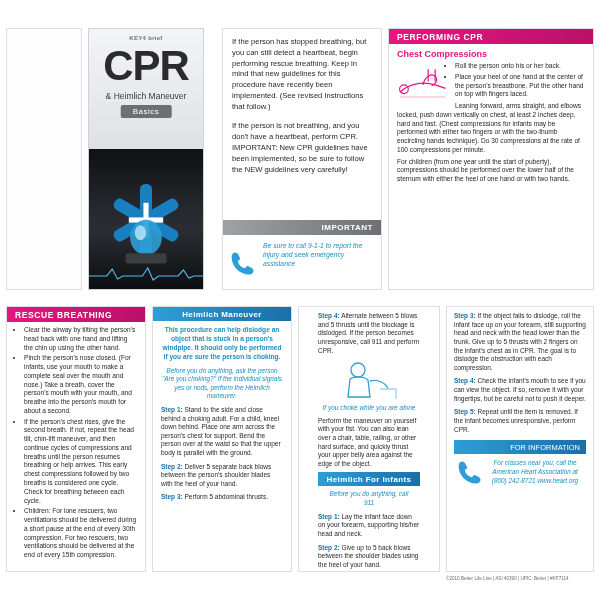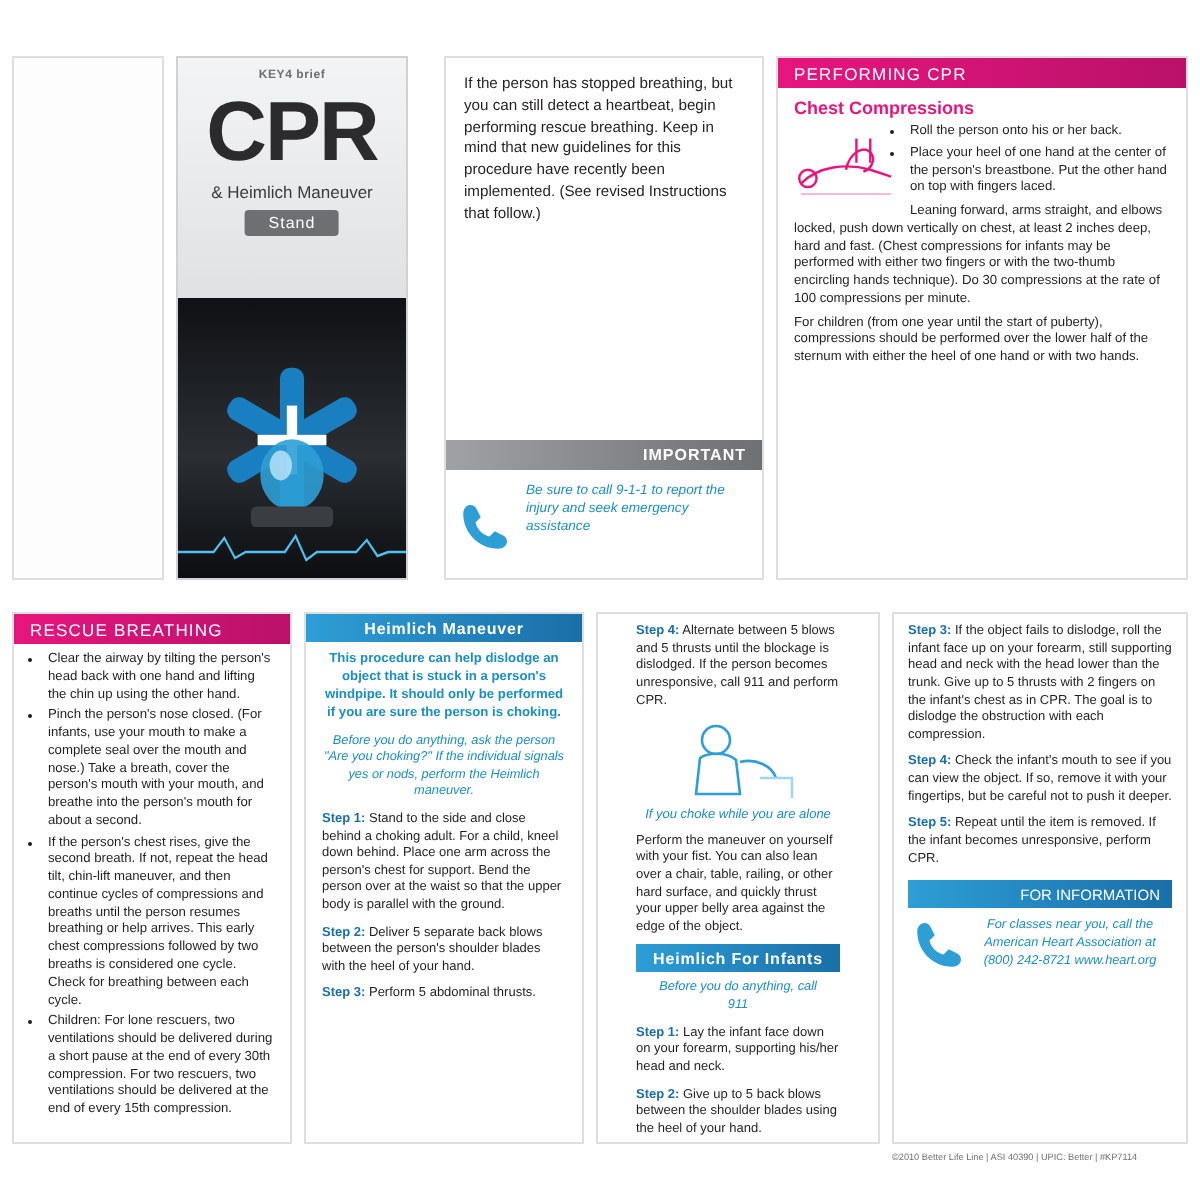--- a/index.html
+++ b/index.html
@@ -28,21 +28,21 @@
 
   
   .p-text{left:222px;top:28px;width:160px;height:262px;border:1px solid #dcdee0;padding:8px 9px;}
   .p-text p{margin:0 0 9px 0;font-size:7.6px;line-height:1.42;}
   .imp-bar{position:absolute;left:0;bottom:54px;width:100%;height:15px;background:linear-gradient(90deg,#9fa1a4,#6e7074);color:#fff;font-size:8px;font-weight:bold;letter-spacing:.5px;display:flex;align-items:center;justify-content:flex-end;padding-right:8px;box-sizing:border-box;}
   .imp-body{position:absolute;left:0;bottom:4px;width:100%;height:48px;box-sizing:border-box;padding:4px 8px 4px 40px;font-size:6.8px;line-height:1.35;color:#1a8fc1;font-style:italic;}
   .phone-ic{position:absolute;left:6px;bottom:12px;width:28px;height:28px;}
 
   
   .p-perf{left:388px;top:28px;width:206px;height:262px;border:1px solid #dcdee0;}
-  .pink-bar{height:15px;background:linear-gradient(90deg,#e8157e,#b9116a);color:#fff;font-size:8.5px;font-weight:normal;letter-spacing:.6px;display:flex;align-items:center;padding-left:8px;}
+  .pink-bar{height:15px;background:linear-gradient(90deg,#e8157e,#b9116a);color:#fff;font-size:8.5px;font-weight:bold;letter-spacing:.6px;display:flex;align-items:center;padding-left:8px;}
   .perf-h{color:#e8157e;font-size:9px;font-weight:bold;margin:5px 0 3px 8px;}
   .perf-body{padding:0 8px 0 8px;}
   .perf-fig{float:left;width:52px;height:44px;margin:0 6px 2px 0;}
   ul.bul{margin:0;padding-left:10px;}
   ul.bul li{font-size:6.6px;line-height:1.33;margin-bottom:2px;}
   .perf-p{font-size:6.6px;line-height:1.33;margin:3px 0 0 0;clear:none;}
 
   
   .bot{position:absolute;left:0;top:306px;width:600px;height:290px;}
   .p-rescue{left:6px;top:0;width:140px;height:266px;border:1px solid #dcdee0;}
@@ -76,21 +76,21 @@
 
   <div class="top">
 
     <div class="panel p-blank"></div>
 
     <div class="panel p-cover">
       <div class="cover-top"></div>
       <div class="cover-brand">KEY4 brief</div>
       <div class="cover-cpr">CPR</div>
       <div class="cover-sub">&amp; Heimlich Maneuver</div>
-      <div class="cover-basics">Stand</div>
+      <div class="cover-basics">Basics</div>
       <div class="cover-bottom"></div>
       <svg class="star" viewBox="0 0 100 100">
         <g fill="#1a7fc1">
           <rect x="43" y="8" width="14" height="84" rx="6"></rect>
           <rect x="43" y="8" width="14" height="84" rx="6" transform="rotate(60 50 50)"></rect>
           <rect x="43" y="8" width="14" height="84" rx="6" transform="rotate(120 50 50)"></rect>
         </g>
         <g fill="#fff">
           <rect x="47" y="30" width="6" height="40"></rect>
           <rect x="30" y="47" width="40" height="6"></rect>
@@ -101,20 +101,21 @@
         <ellipse cx="24" cy="19" rx="6" ry="8" fill="#bfe6fa" opacity=".8"></ellipse>
         <rect x="8" y="41" width="44" height="11" rx="3" fill="#3a3d42"></rect>
       </svg>
       <svg class="ecg" viewBox="0 0 128 16" preserveAspectRatio="none">
         <polyline points="0,11 20,11 26,4 32,14 38,11 60,11 66,3 72,15 78,11 100,11 106,5 112,13 118,11 128,11" fill="none" stroke="#4fc0f0" stroke-width="1.2"></polyline>
       </svg>
     </div>
 
     <div class="panel p-text">
       <p>If the person has stopped breathing, but you can still detect a heartbeat, begin performing rescue breathing. Keep in mind that new guidelines for this procedure have recently been implemented. (See revised Instructions that follow.)</p>
+      <p>If the person is not breathing, and you don't have a heartbeat, perform CPR. IMPORTANT: New CPR guidelines have been implemented, so be sure to follow the NEW guidelines very carefully!</p>
       <div class="imp-bar">IMPORTANT</div>
       <svg class="phone-ic" viewBox="0 0 32 32">
         <path d="M7 4c2 0 3 1 4 3l2 4-3 3c1 4 4 7 8 8l3-3 4 2c2 1 3 2 3 4 0 2-2 4-5 4C12 29 3 20 3 9c0-3 2-5 4-5z" fill="#2e9ed6"></path>
       </svg>
       <div class="imp-body">Be sure to call 9-1-1 to report the injury and seek emergency assistance</div>
     </div>
 
     <div class="panel p-perf">
       <div class="pink-bar">PERFORMING CPR</div>
       <div class="perf-h">Chest Compressions</div>

